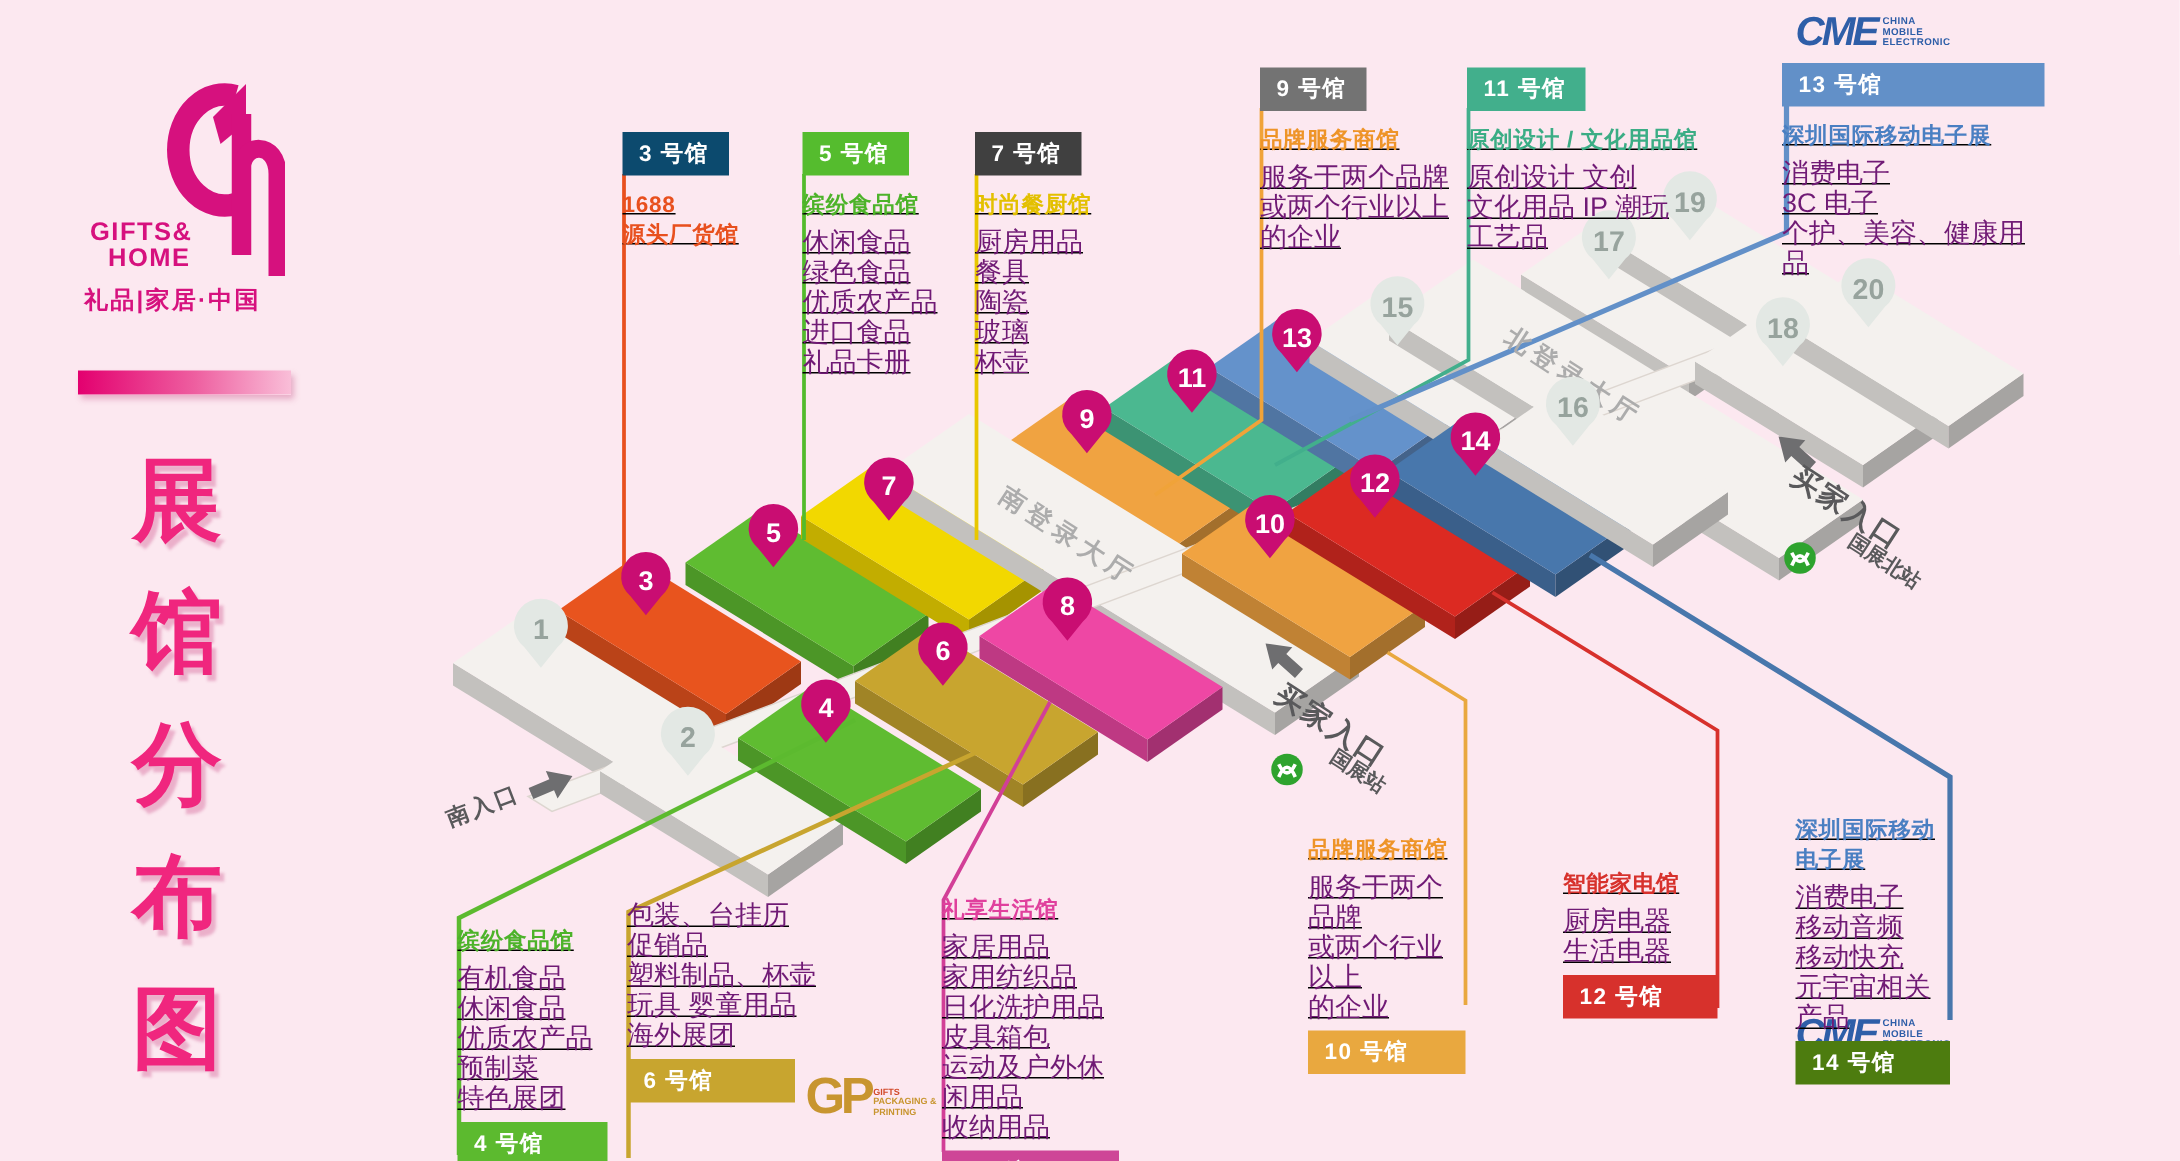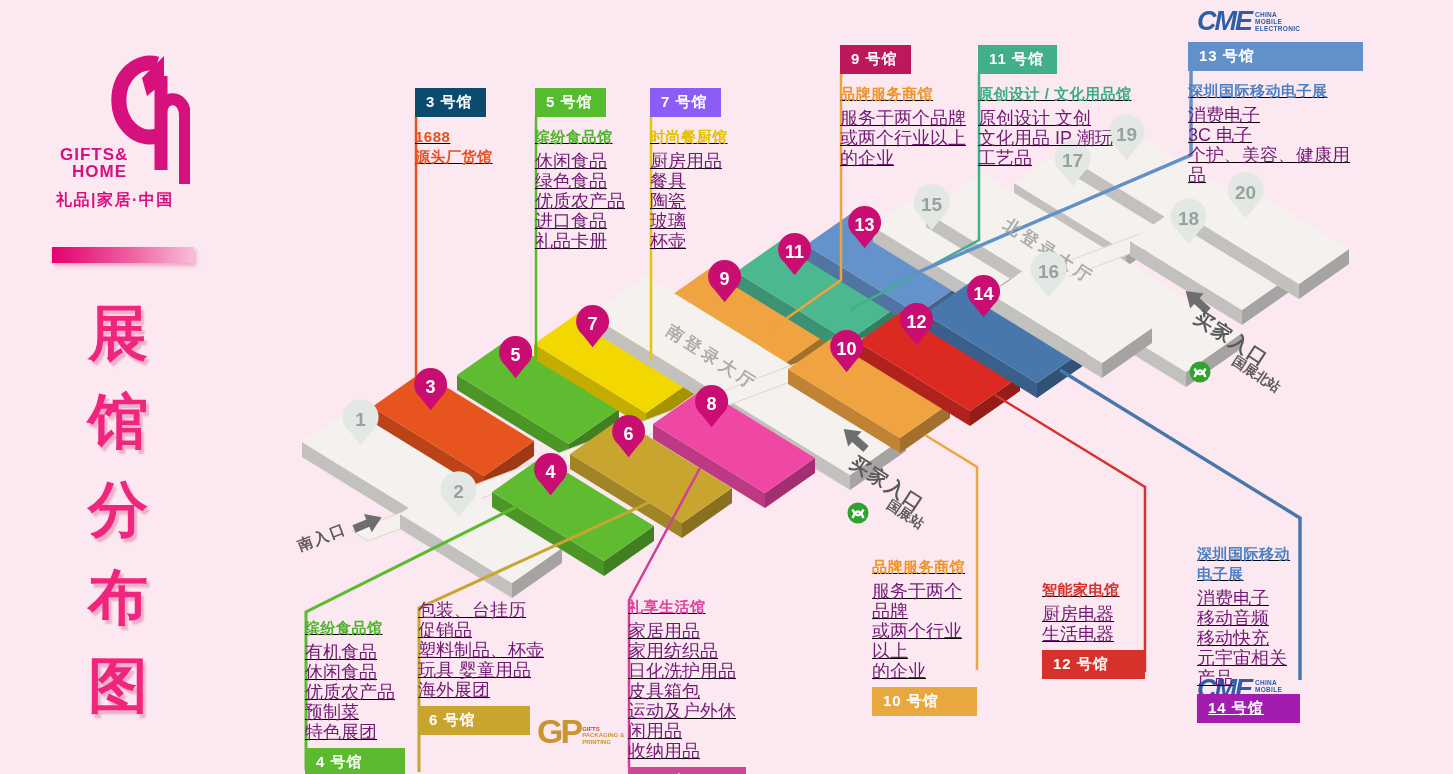--- a/index.html
+++ b/index.html
@@ -259,31 +259,31 @@
       <div class="lbl top" style="left: 535px; top: 88px; width: 110px;"><div class="tab" style="background: rgb(85, 188, 46);">5 号馆</div><div class="body">
           <div class="title" style="color: rgb(77, 179, 42);">缤纷食品馆</div>
           <div class="items">
             <div>休闲食品</div>
             <div>绿色食品</div>
             <div>优质农产品</div>
             <div>进口食品</div>
             <div>礼品卡册</div>
           </div>
         </div></div>
-      <div class="lbl top" style="left: 650px; top: 88px; width: 110px;"><div class="tab" style="background: #8b5cf6;">7 号馆</div><div class="body">
+      <div class="lbl top" style="left: 650px; top: 88px; width: 110px;"><div class="tab" style="background: #404040;">7 号馆</div><div class="body">
           <div class="title" style="color: rgb(227, 192, 0);">时尚餐厨馆</div>
           <div class="items">
             <div>厨房用品</div>
             <div>餐具</div>
             <div>陶瓷</div>
             <div>玻璃</div>
             <div>杯壶</div>
           </div>
         </div></div>
-      <div class="lbl top" style="left: 840px; top: 45px; width: 130px;"><div class="tab" style="background: #be185d;">9 号馆</div><div class="body">
+      <div class="lbl top" style="left: 840px; top: 45px; width: 130px;"><div class="tab" style="background: #737373;">9 号馆</div><div class="body">
           <div class="title" style="color: rgb(238, 148, 40);">品牌服务商馆</div>
           <div class="items">
             <div>服务于两个品牌</div>
             <div>或两个行业以上</div>
             <div>的企业</div>
           </div>
         </div></div>
       <div class="lbl top" style="left: 978px; top: 45px; width: 180px;"><div class="tab" style="background: rgb(66, 175, 140);">11 号馆</div><div class="body">
           <div class="title" style="color: rgb(59, 173, 133);">原创设计 / 文化用品馆</div>
           <div class="items">
@@ -366,17 +366,17 @@
       <div class="lbl bottom" style="left: 1197px; top: 544px; width: 103px;">
         <div class="body">
           <div class="title" style="color: rgb(74, 127, 194);">深圳国际移动<br>电子展</div>
           <div class="items">
             <div>消费电子</div>
             <div>移动音频</div>
             <div>移动快充</div>
             <div>元宇宙相关产品</div>
           </div>
         </div>
-        <div class="tab foot full" style="background: #a21caf; text-decoration: underline;">14 号馆</div>
+        <div class="tab foot full" style="background: #4d7c0f;">14 号馆</div>
       </div>
     </div>
 
 </div>
 
 </body></html>

